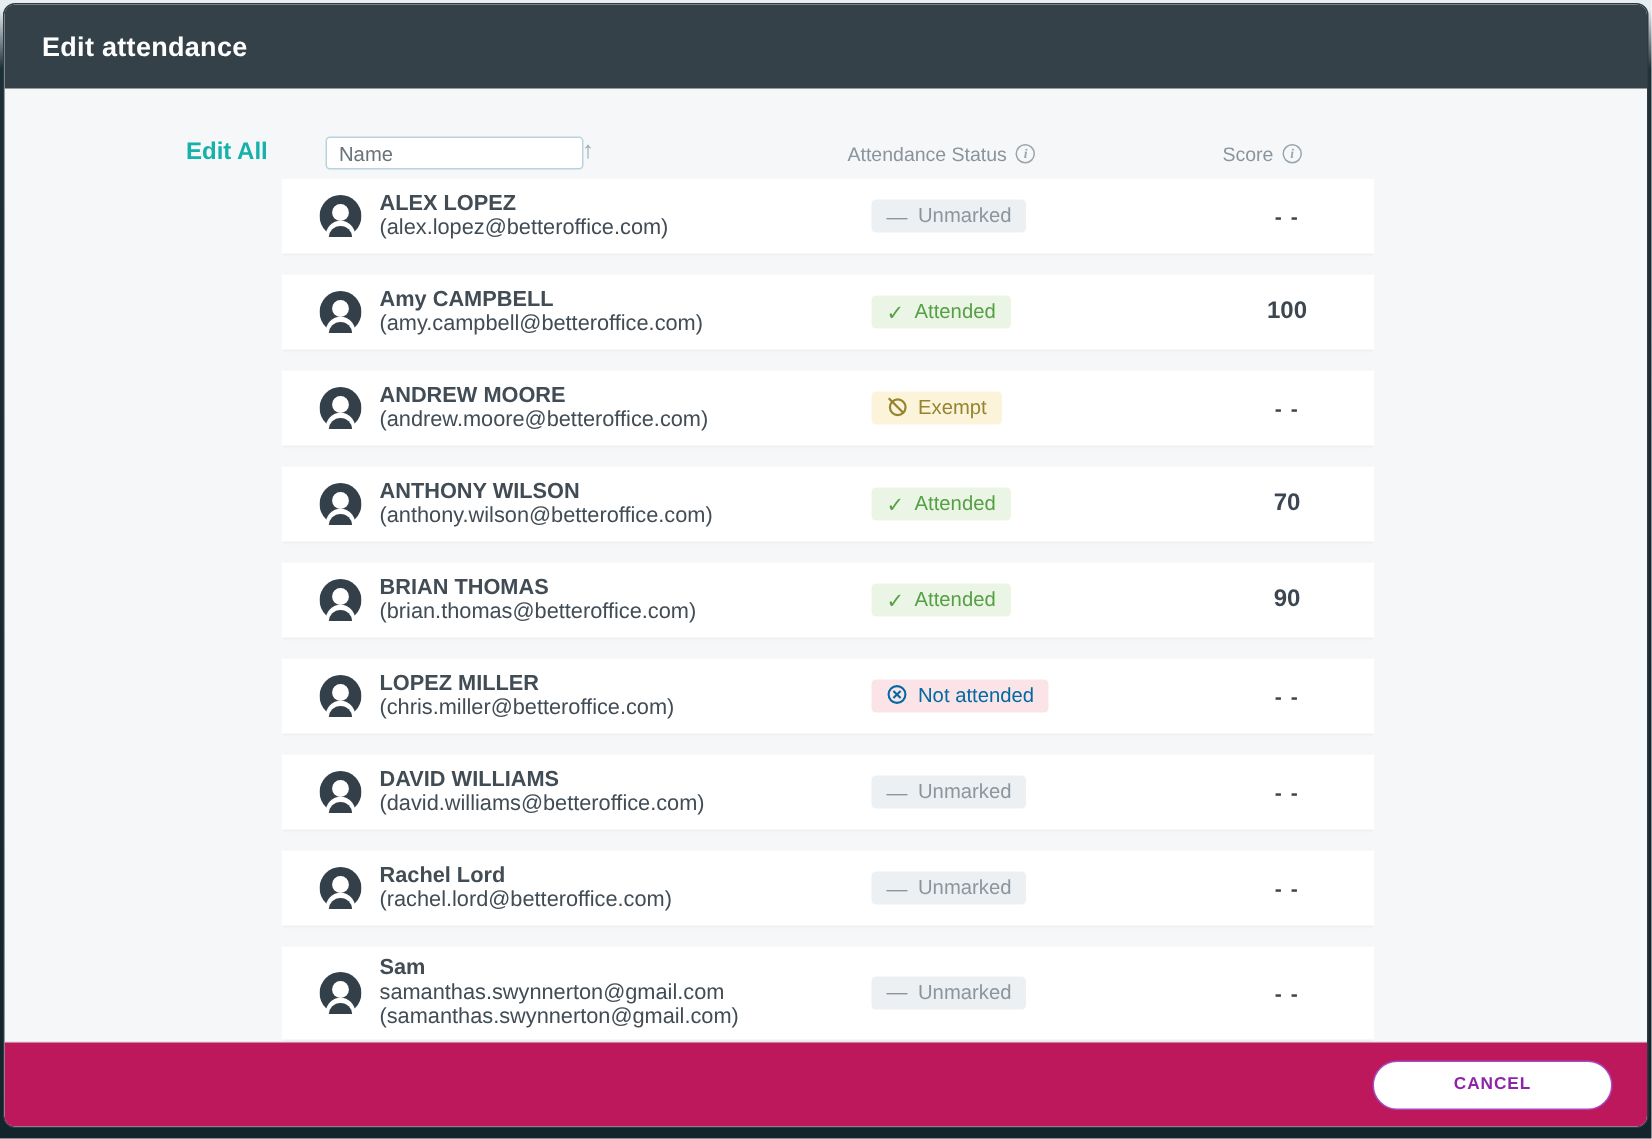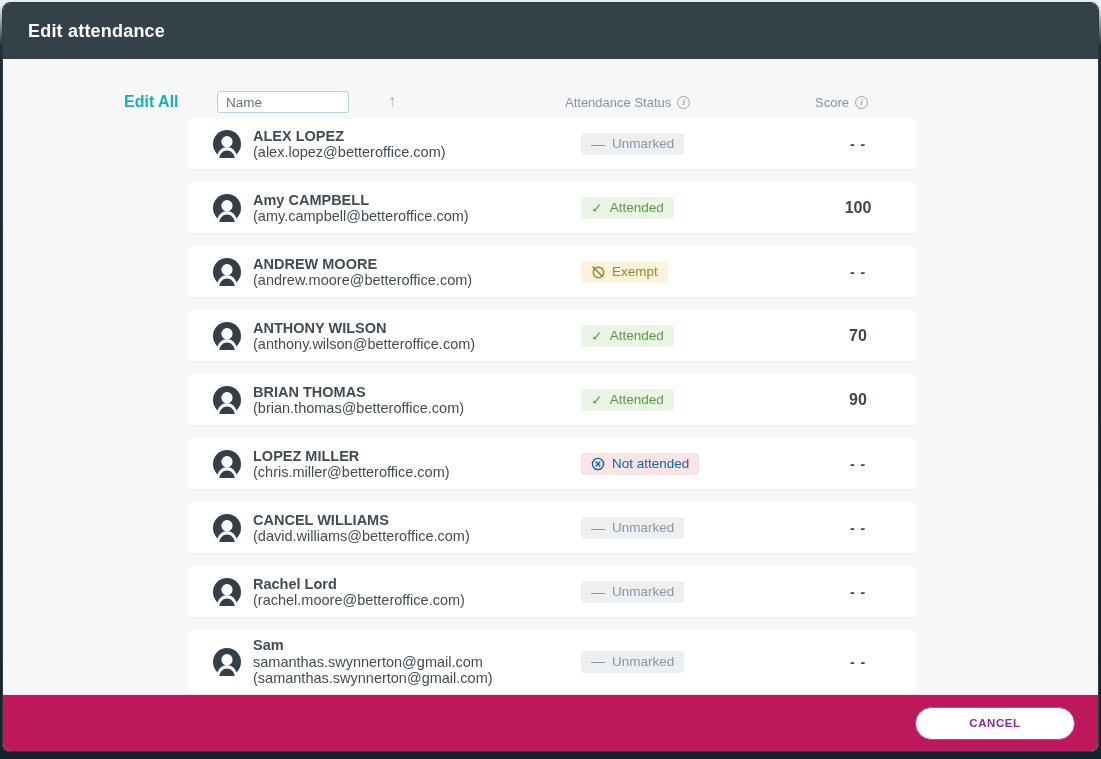--- a/index.html
+++ b/index.html
@@ -23,21 +23,21 @@
   }
   .titlebar h1 { color:#ffffff; font-size:18px; font-weight:bold; letter-spacing:0.2px; }
   
   .toolbar { position:relative; height:22px; margin-top:32px; flex:0 0 22px; }
   .edit-all {
     position:absolute; left:121px; top:0; height:22px; display:flex; align-items:center;
     color:#17b1ac; font-size:16px; font-weight:bold; cursor:pointer; background:none; border:none;
     font-family:inherit;
   }
   .name-input {
-    position:absolute; left:214px; top:0; width:132px; height:22px;
+    position:absolute; left:214px; top:0; width:172px; height:22px;
     border:1px solid #b9d2e0; border-radius:3px; background:#fff;
     font-size:13.5px; color:#5d666d; padding:0 8px; font-family:inherit; outline:none;
   }
   .name-input::placeholder { color:#6a737a; opacity:1; }
   .sort-arrow {
     position:absolute; left:385px; top:-1px; color:#a0abb3; font-size:16px;
     background:none; border:none; cursor:pointer; line-height:22px;
   }
   .col-head {
     position:absolute; top:0; height:22px; display:flex; align-items:center; gap:6px;
@@ -269,21 +269,21 @@
   <div class="row">
     <span class="avatar">
       <svg viewBox="0 0 36 36" width="28" height="28">
         <circle cx="18" cy="18" r="18" fill="#33404a"></circle>
         <circle cx="18" cy="15" r="7.2" fill="#ffffff"></circle>
         <circle cx="18" cy="34.5" r="12.5" fill="#ffffff"></circle>
         <circle cx="18" cy="36.5" r="10" fill="#33404a"></circle>
       </svg>
     </span>
     <div class="who">
-      <div class="nm">CANCEL WILLIAMS</div>
+      <div class="nm">DAVID WILLIAMS</div>
 
       <div class="em">(david.williams@betteroffice.com)</div>
     </div>
     <div class="cell-status">
       <span class="badge unmarked">
         <span class="bicon">
               <span style="font-size:14px;line-height:1;">—</span>
             </span>
         <span class="blabel">Unmarked</span>
       </span>
@@ -296,21 +296,21 @@
       <svg viewBox="0 0 36 36" width="28" height="28">
         <circle cx="18" cy="18" r="18" fill="#33404a"></circle>
         <circle cx="18" cy="15" r="7.2" fill="#ffffff"></circle>
         <circle cx="18" cy="34.5" r="12.5" fill="#ffffff"></circle>
         <circle cx="18" cy="36.5" r="10" fill="#33404a"></circle>
       </svg>
     </span>
     <div class="who">
       <div class="nm">Rachel Lord</div>
 
-      <div class="em">(rachel.moore@betteroffice.com)</div>
+      <div class="em">(rachel.lord@betteroffice.com)</div>
     </div>
     <div class="cell-status">
       <span class="badge unmarked">
         <span class="bicon">
               <span style="font-size:14px;line-height:1;">—</span>
             </span>
         <span class="blabel">Unmarked</span>
       </span>
     </div>
     <div class="cell-score empty">- -</div>

